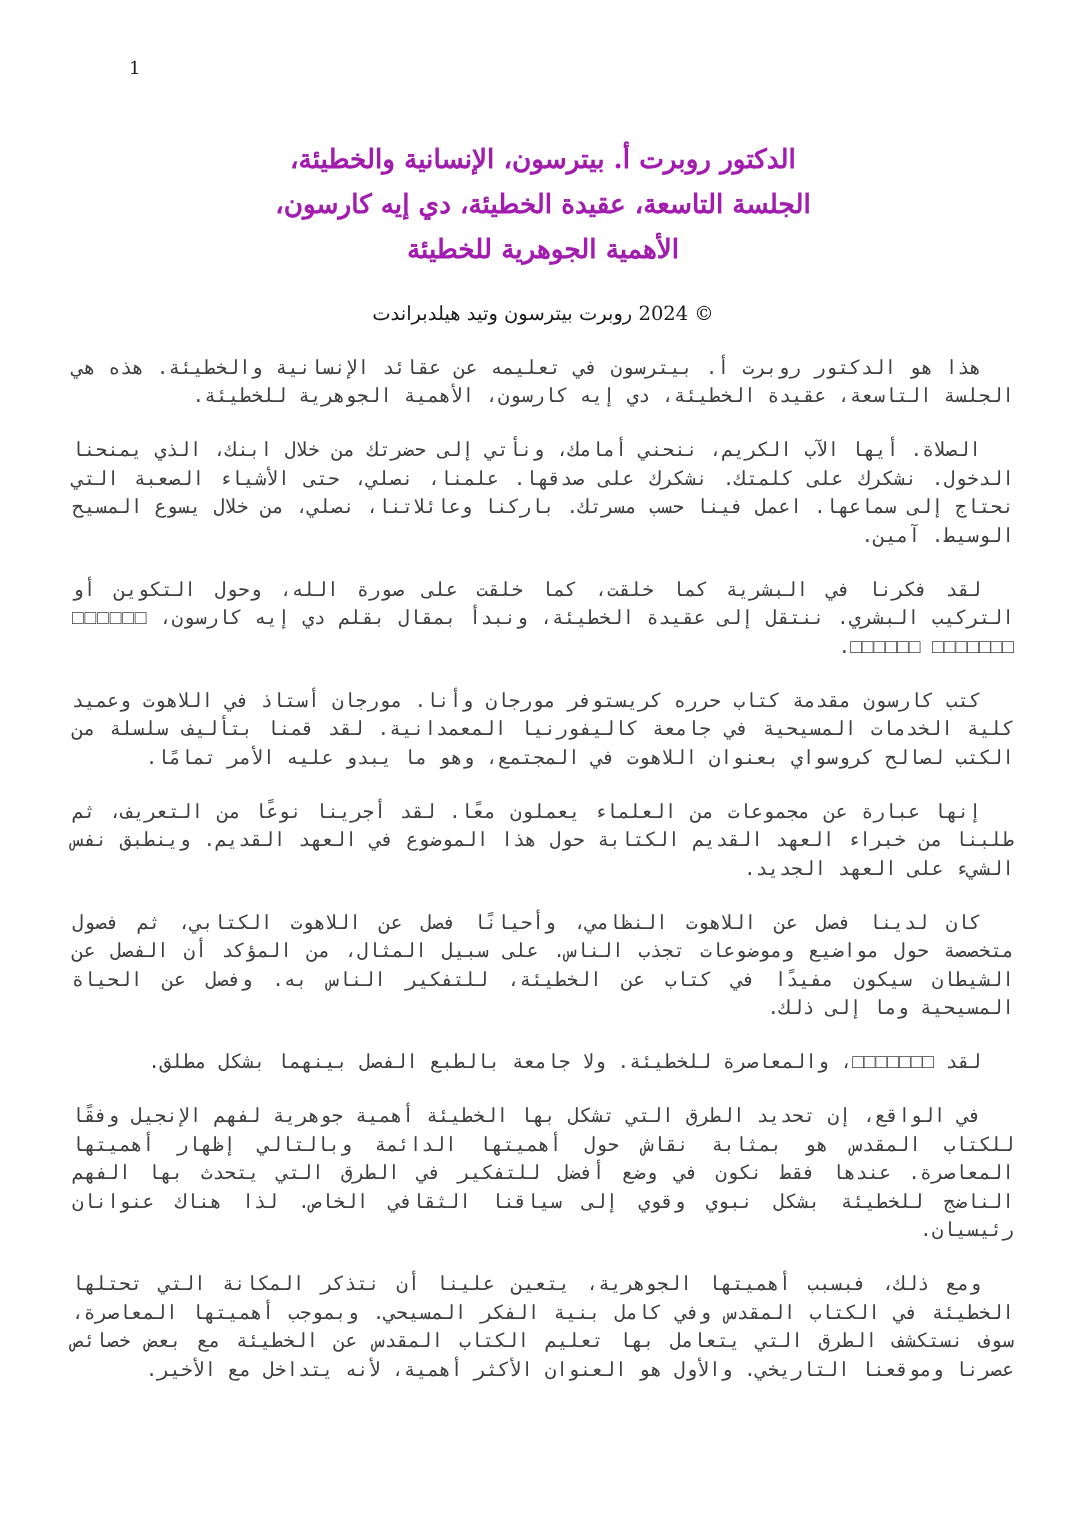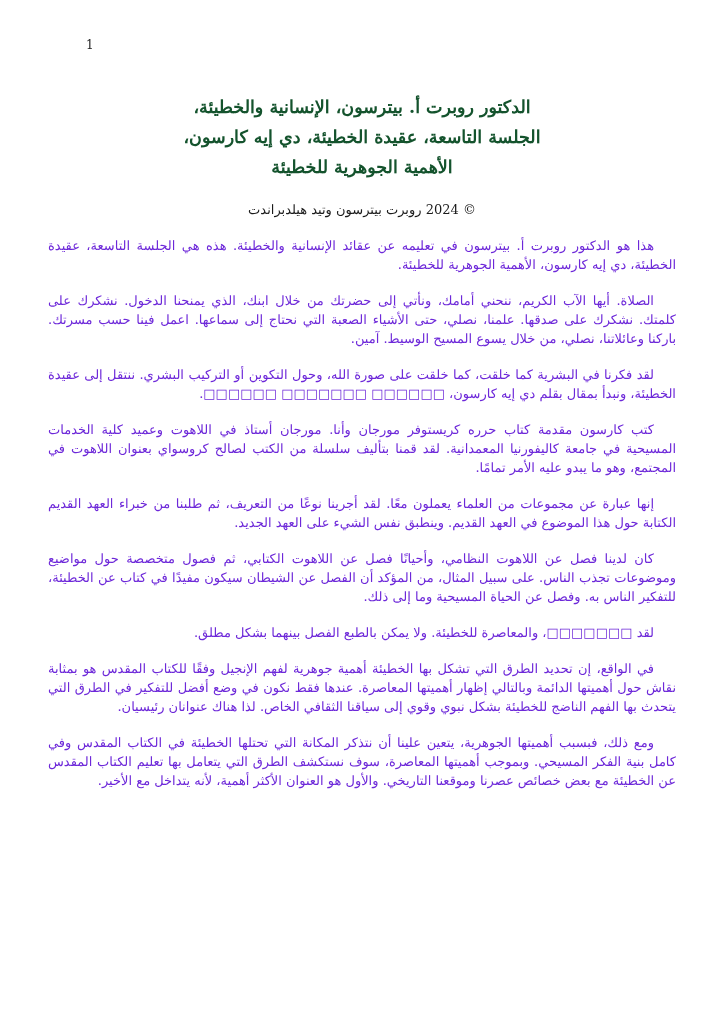--- a/index.html
+++ b/index.html
@@ -36,42 +36,43 @@
 
   .title-block {
     text-align: center;
     margin-bottom: 16px;
   }
 
   .title-line {
     font-weight: bold;
     font-size: 17.5px;
     line-height: 30px;
-    color: #14532d;
+    color: #a21caf;
   }
 
   .copyright {
     font-size: 13px;
     line-height: 20px;
     margin-top: 18px;
     color: #1b1b1b;
   }
 
   .body-text {
     margin-top: 14px;
   }
 
   .body-text p {
     font-size: 13px;
     line-height: 19px;
     text-align: justify;
     text-align-last: right;
     text-indent: 22px;
     margin: 0 0 17px 0;
-    color: #6d28d9;
+    color: #404040;
+    font-family: Liberation Mono, monospace;
   }
 </style>
 </head>
 <body>
 
 <div class="page">
 
   <div class="page-number">1</div>
 
   <header class="title-block">
@@ -81,18 +82,18 @@
     <div class="copyright">© 2024 روبرت بيترسون وتيد هيلدبراندت</div>
   </header>
 
   <main class="body-text">
     <p>هذا هو الدكتور روبرت أ. بيترسون في تعليمه عن عقائد الإنسانية والخطيئة. هذه هي الجلسة التاسعة، عقيدة الخطيئة، دي إيه كارسون، الأهمية الجوهرية للخطيئة.</p>
     <p>الصلاة. أيها الآب الكريم، ننحني أمامك، ونأتي إلى حضرتك من خلال ابنك، الذي يمنحنا الدخول. نشكرك على كلمتك. نشكرك على صدقها. علمنا، نصلي، حتى الأشياء الصعبة التي نحتاج إلى سماعها. اعمل فينا حسب مسرتك. باركنا وعائلاتنا، نصلي، من خلال يسوع المسيح الوسيط. آمين.</p>
     <p>لقد فكرنا في البشرية كما خلقت، كما خلقت على صورة الله، وحول التكوين أو التركيب البشري. ننتقل إلى عقيدة الخطيئة، ونبدأ بمقال بقلم دي إيه كارسون، □□□□□□ □□□□□□□ □□□□□□.</p>
     <p>كتب كارسون مقدمة كتاب حرره كريستوفر مورجان وأنا. مورجان أستاذ في اللاهوت وعميد كلية الخدمات المسيحية في جامعة كاليفورنيا المعمدانية. لقد قمنا بتأليف سلسلة من الكتب لصالح كروسواي بعنوان اللاهوت في المجتمع، وهو ما يبدو عليه الأمر تمامًا.</p>
     <p>إنها عبارة عن مجموعات من العلماء يعملون معًا. لقد أجرينا نوعًا من التعريف، ثم طلبنا من خبراء العهد القديم الكتابة حول هذا الموضوع في العهد القديم. وينطبق نفس الشيء على العهد الجديد.</p>
     <p>كان لدينا فصل عن اللاهوت النظامي، وأحيانًا فصل عن اللاهوت الكتابي، ثم فصول متخصصة حول مواضيع وموضوعات تجذب الناس. على سبيل المثال، من المؤكد أن الفصل عن الشيطان سيكون مفيدًا في كتاب عن الخطيئة، للتفكير الناس به. وفصل عن الحياة المسيحية وما إلى ذلك.</p>
-    <p>لقد □□□□□□□، والمعاصرة للخطيئة. ولا يمكن بالطبع الفصل بينهما بشكل مطلق.</p>
+    <p>لقد □□□□□□□، والمعاصرة للخطيئة. ولا جامعة بالطبع الفصل بينهما بشكل مطلق.</p>
     <p>في الواقع، إن تحديد الطرق التي تشكل بها الخطيئة أهمية جوهرية لفهم الإنجيل وفقًا للكتاب المقدس هو بمثابة نقاش حول أهميتها الدائمة وبالتالي إظهار أهميتها المعاصرة. عندها فقط نكون في وضع أفضل للتفكير في الطرق التي يتحدث بها الفهم الناضج للخطيئة بشكل نبوي وقوي إلى سياقنا الثقافي الخاص. لذا هناك عنوانان رئيسيان.</p>
     <p>ومع ذلك، فبسبب أهميتها الجوهرية، يتعين علينا أن نتذكر المكانة التي تحتلها الخطيئة في الكتاب المقدس وفي كامل بنية الفكر المسيحي. وبموجب أهميتها المعاصرة، سوف نستكشف الطرق التي يتعامل بها تعليم الكتاب المقدس عن الخطيئة مع بعض خصائص عصرنا وموقعنا التاريخي. والأول هو العنوان الأكثر أهمية، لأنه يتداخل مع الأخير.</p>
   </main>
 
 </div>
 
 </body></html>

